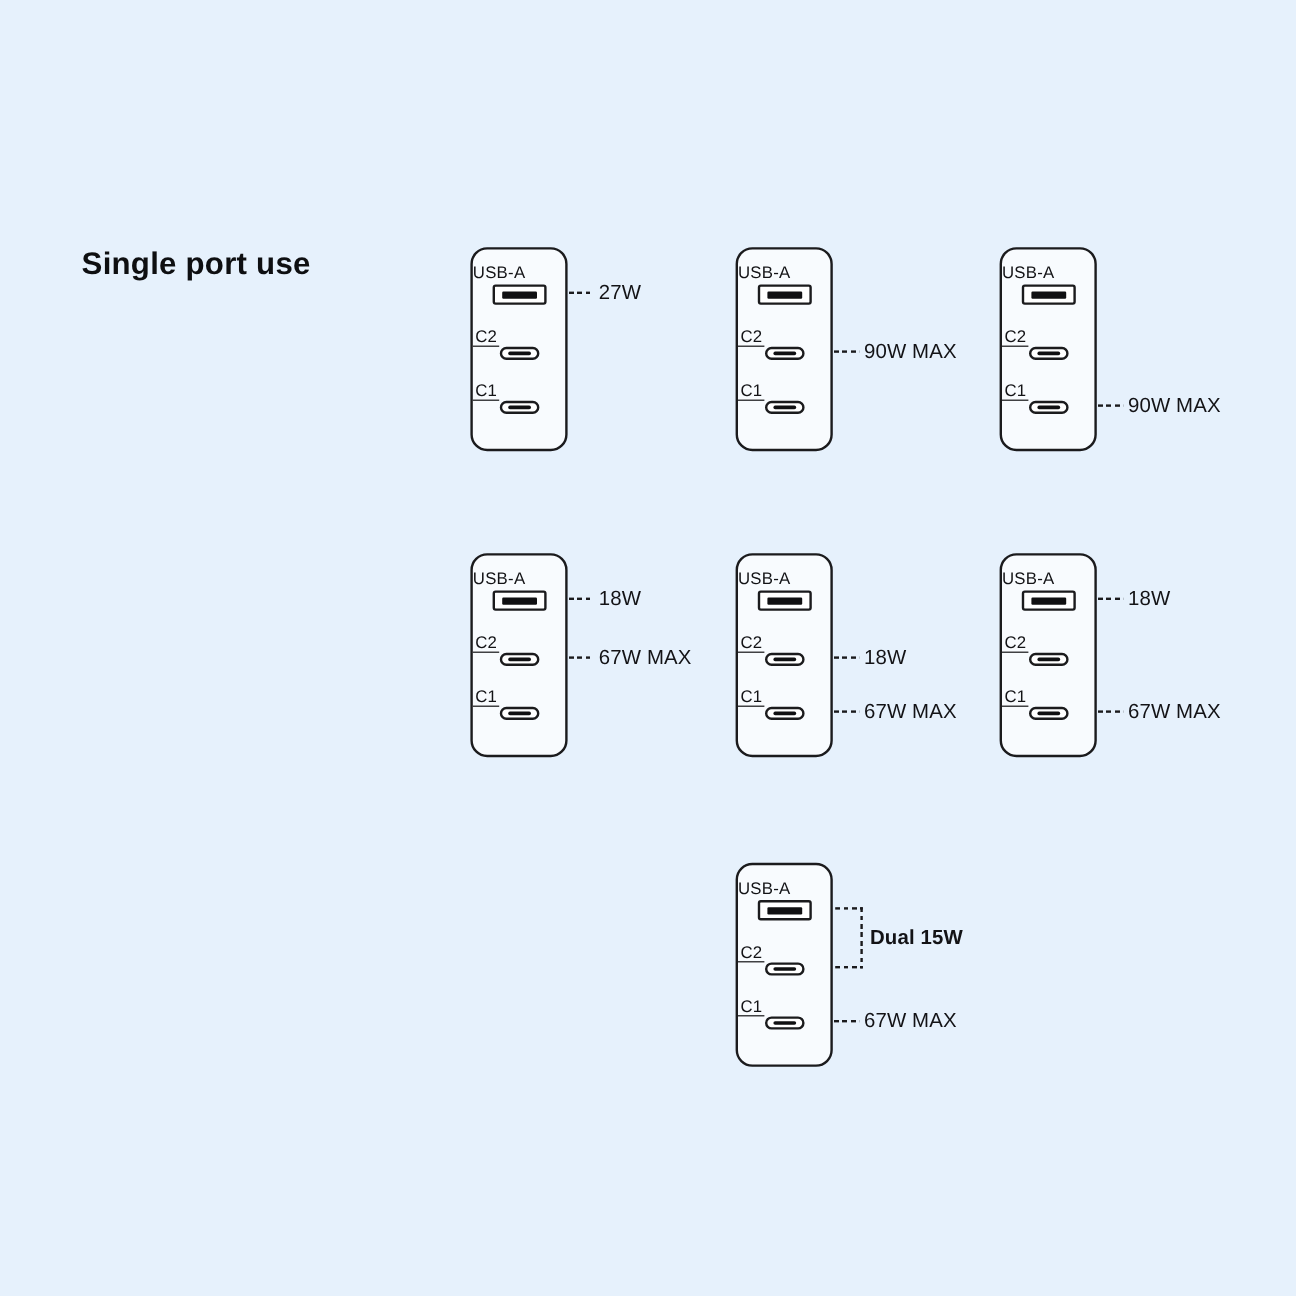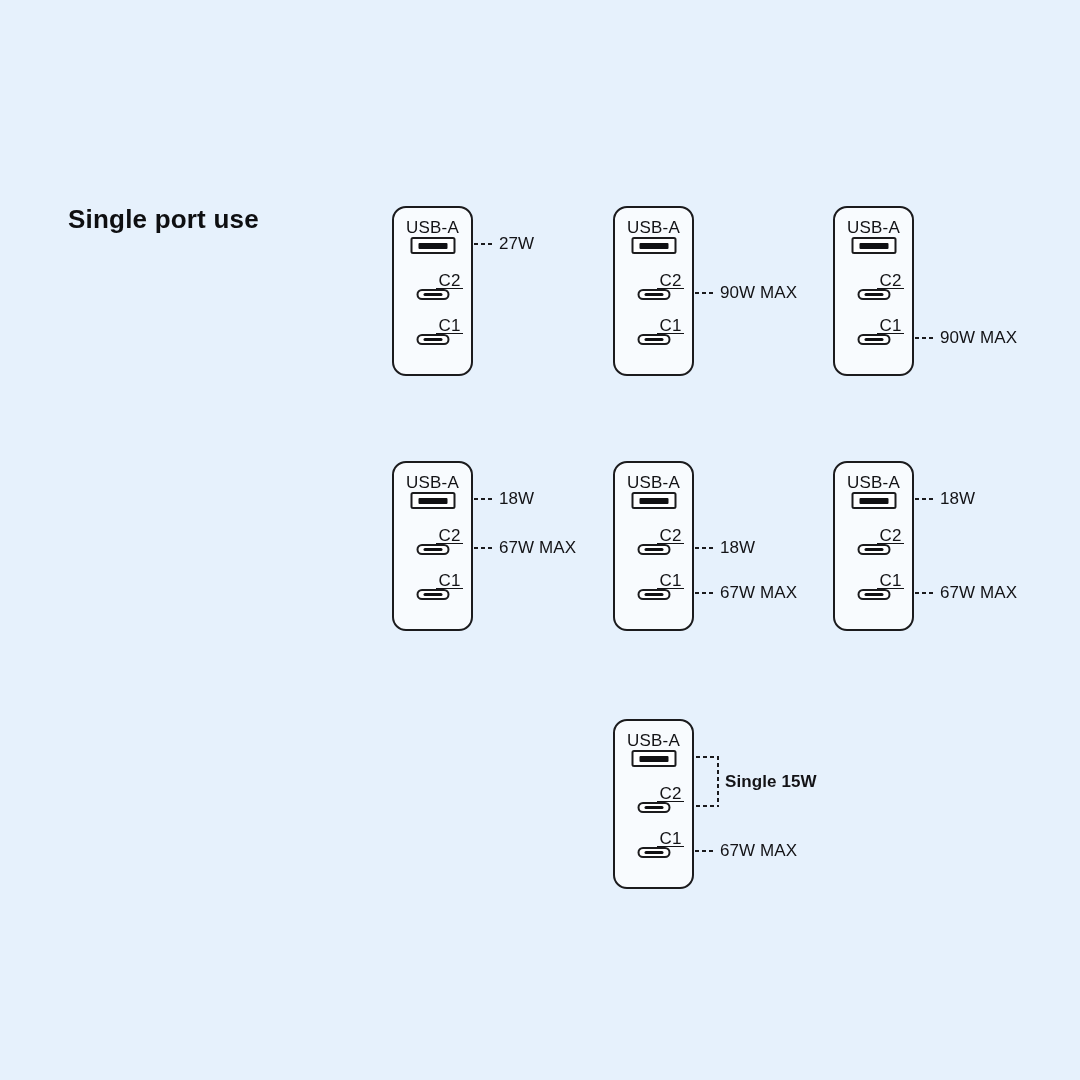--- a/index.html
+++ b/index.html
@@ -11,25 +11,25 @@
   .section-title{
     position:absolute;
     font-size:26px;font-weight:700;color:#0E0F11;
     line-height:30px;letter-spacing:.2px;white-space:nowrap;
   }
   .charger{
     position:absolute;width:81px;height:170px;box-sizing:border-box;
     background:#F8FBFE;border:2.5px solid #1B1B1D;border-radius:14px;
   }
   .port-label{
-    position:absolute;left:0;width:100%;text-align:center;
-    font-size:17px;color:#131316;line-height:13px;letter-spacing:.2px;
+    position:absolute;left:0;width:100%;text-align:left;
+    font-size:14px;color:#131316;line-height:13px;letter-spacing:.2px;
   }
   .underlined{
-    display:inline-block;border-bottom:1.5px solid #131316;padding:0 2px 1px;margin-left:34px;
+    display:inline-block;border-bottom:1.5px solid #131316;padding:0 2px 1px;
   }
   .usba-port{
     position:absolute;left:50%;transform:translateX(-50%);
     width:45px;height:17px;box-sizing:border-box;background:#FFFFFF;
     border:2px solid #1B1B1D;border-radius:2.5px;
     display:flex;align-items:center;justify-content:center;
   }
   .usba-bar{width:29px;height:6px;background:#101012;border-radius:1px;}
   .c-pill{
     position:absolute;left:50%;transform:translateX(-50%);
@@ -170,17 +170,17 @@
           <div class="pill-slot"></div>
         </div>
         <div class="port-label" style="top: 111px;"><span class="underlined">C1</span></div>
         <div class="c-pill" style="top: 126px;">
           <div class="pill-slot"></div>
         </div>
       </div>
       <div class="hdash" style="left: 696px; top: 755.5px; width: 23px;"></div>
       <div class="hdash" style="left: 696px; top: 804.5px; width: 23px;"></div>
       <div class="vdash" style="left: 717px; top: 755.5px; height: 51px;"></div>
-      <div class="anno-text bold" style="left: 725px; top: 782px;">Single 15W</div>
+      <div class="anno-text bold" style="left: 725px; top: 782px;">Dual 15W</div>
       <div class="hdash" style="left: 695px; top: 849.5px; width: 21px;"></div>
       <div class="anno-text" style="left: 720px; top: 850.5px;">67W MAX</div>
     </div>
 </div>
 
 </body></html>

